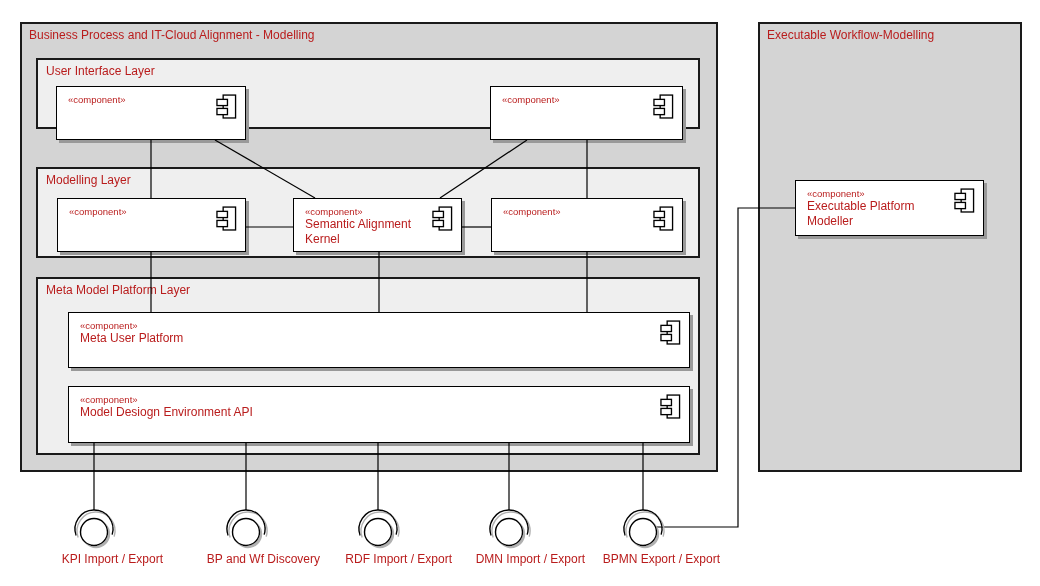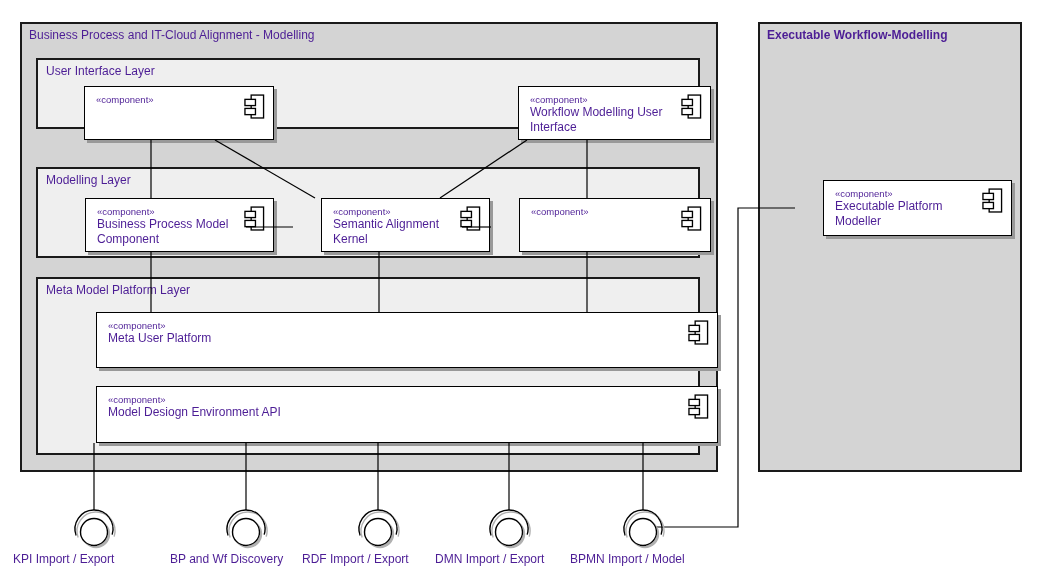--- a/index.html
+++ b/index.html
@@ -1,52 +1,52 @@
 <!DOCTYPE html>
 <html><head>
 <meta charset="utf-8">
 <style>
   html,body{margin:0;padding:0;background:#ffffff;}
   .stage{
     position:relative;width:1040px;height:586px;background:#ffffff;overflow:hidden;
-    font-family:"Liberation Sans", sans-serif;color:#4c1d95;
+    font-family:"Liberation Sans", sans-serif;color:#b91c1c;
   }
   .container-box{
     position:absolute;background:#d4d4d4;border:2px solid #1a1a1a;box-sizing:border-box;
   }
   .container-title{
     padding:4px 0 0 7px;font-size:12px;white-space:nowrap;
   }
   .layer-box{
     position:absolute;background:#efefef;border:2px solid #1a1a1a;box-sizing:border-box;
   }
   .layer-title{
     padding:4px 0 0 8px;font-size:12px;white-space:nowrap;
   }
   .component{
     position:absolute;background:#ffffff;border:1.5px solid #000;box-sizing:border-box;
-    box-shadow:3px 3px 0 #999999;padding:7px 36px 0 11px;margin-left:28px;
+    box-shadow:3px 3px 0 #999999;padding:7px 36px 0 11px;
   }
   .stereotype{font-size:9.5px;line-height:11px;}
   .comp-name{font-size:12px;line-height:15px;}
   .comp-icon{position:absolute;top:7px;right:8px;}
   .overlay{position:absolute;left:0;top:0;pointer-events:none;}
   .if-label{
-    position:absolute;top:552px;width:150px;text-align:left;font-size:12px;white-space:nowrap;
+    position:absolute;top:552px;width:150px;text-align:right;font-size:12px;white-space:nowrap;
   }
 </style>
 </head>
 <body>
 
 <div class="stage">
 
   <div class="container-box" style="left:20px;top:22px;width:698px;height:450px;">
     <div class="container-title">Business Process and IT-Cloud Alignment - Modelling</div>
   </div>
-  <div class="container-box" style="left:758px;top:22px;width:264px;height:450px;font-weight:bold;">
+  <div class="container-box" style="left:758px;top:22px;width:264px;height:450px;">
     <div class="container-title">Executable Workflow-Modelling</div>
   </div>
 
   <div class="layer-box" style="left:36px;top:58px;width:664px;height:71px;">
     <div class="layer-title">User Interface Layer</div>
   </div>
   <div class="layer-box" style="left:36px;top:167px;width:664px;height:91px;">
     <div class="layer-title">Modelling Layer</div>
   </div>
   <div class="layer-box" style="left:36px;top:277px;width:664px;height:178px;">
@@ -57,31 +57,29 @@
     <div class="stereotype">«component»</div>
     <svg class="comp-icon" width="21" height="26" viewBox="0 0 22 27">
       <rect x="7.5" y="1" width="13" height="24" fill="#fff" stroke="#000" stroke-width="1.4"></rect>
       <rect x="1" y="5.5" width="11" height="6.5" fill="#fff" stroke="#000" stroke-width="1.4"></rect>
       <rect x="1" y="15" width="11" height="6.5" fill="#fff" stroke="#000" stroke-width="1.4"></rect>
     </svg>
   </div>
 
   <div class="component" style="left:490px;top:86px;width:193px;height:54px;">
     <div class="stereotype">«component»</div>
-    <div class="comp-name">Workflow Modelling User Interface</div>
     <svg class="comp-icon" width="21" height="26" viewBox="0 0 22 27">
       <rect x="7.5" y="1" width="13" height="24" fill="#fff" stroke="#000" stroke-width="1.4"></rect>
       <rect x="1" y="5.5" width="11" height="6.5" fill="#fff" stroke="#000" stroke-width="1.4"></rect>
       <rect x="1" y="15" width="11" height="6.5" fill="#fff" stroke="#000" stroke-width="1.4"></rect>
     </svg>
   </div>
 
   <div class="component" style="left:57px;top:198px;width:189px;height:54px;">
     <div class="stereotype">«component»</div>
-    <div class="comp-name">Business Process Model Component</div>
     <svg class="comp-icon" width="21" height="26" viewBox="0 0 22 27">
       <rect x="7.5" y="1" width="13" height="24" fill="#fff" stroke="#000" stroke-width="1.4"></rect>
       <rect x="1" y="5.5" width="11" height="6.5" fill="#fff" stroke="#000" stroke-width="1.4"></rect>
       <rect x="1" y="15" width="11" height="6.5" fill="#fff" stroke="#000" stroke-width="1.4"></rect>
     </svg>
   </div>
 
   <div class="component" style="left:293px;top:198px;width:169px;height:54px;">
     <div class="stereotype">«component»</div>
     <div class="comp-name">Semantic Alignment Kernel</div>
@@ -175,15 +173,15 @@
         <path d="M625.15 535.5 A19 19 0 1 1 661.17 534.6" fill="none"></path>
           <circle cx="643" cy="532" r="13.5"></circle>
       </g>
     </g>
   </svg>
 
   <div class="if-label" style="left:13px;">KPI Import / Export</div>
   <div class="if-label" style="left:170px;">BP and Wf Discovery</div>
   <div class="if-label" style="left:302px;">RDF Import / Export</div>
   <div class="if-label" style="left:435px;">DMN Import / Export</div>
-  <div class="if-label" style="left:570px;">BPMN Import / Model</div>
+  <div class="if-label" style="left:570px;">BPMN Export / Export</div>
 
 </div>
 
 </body></html>

